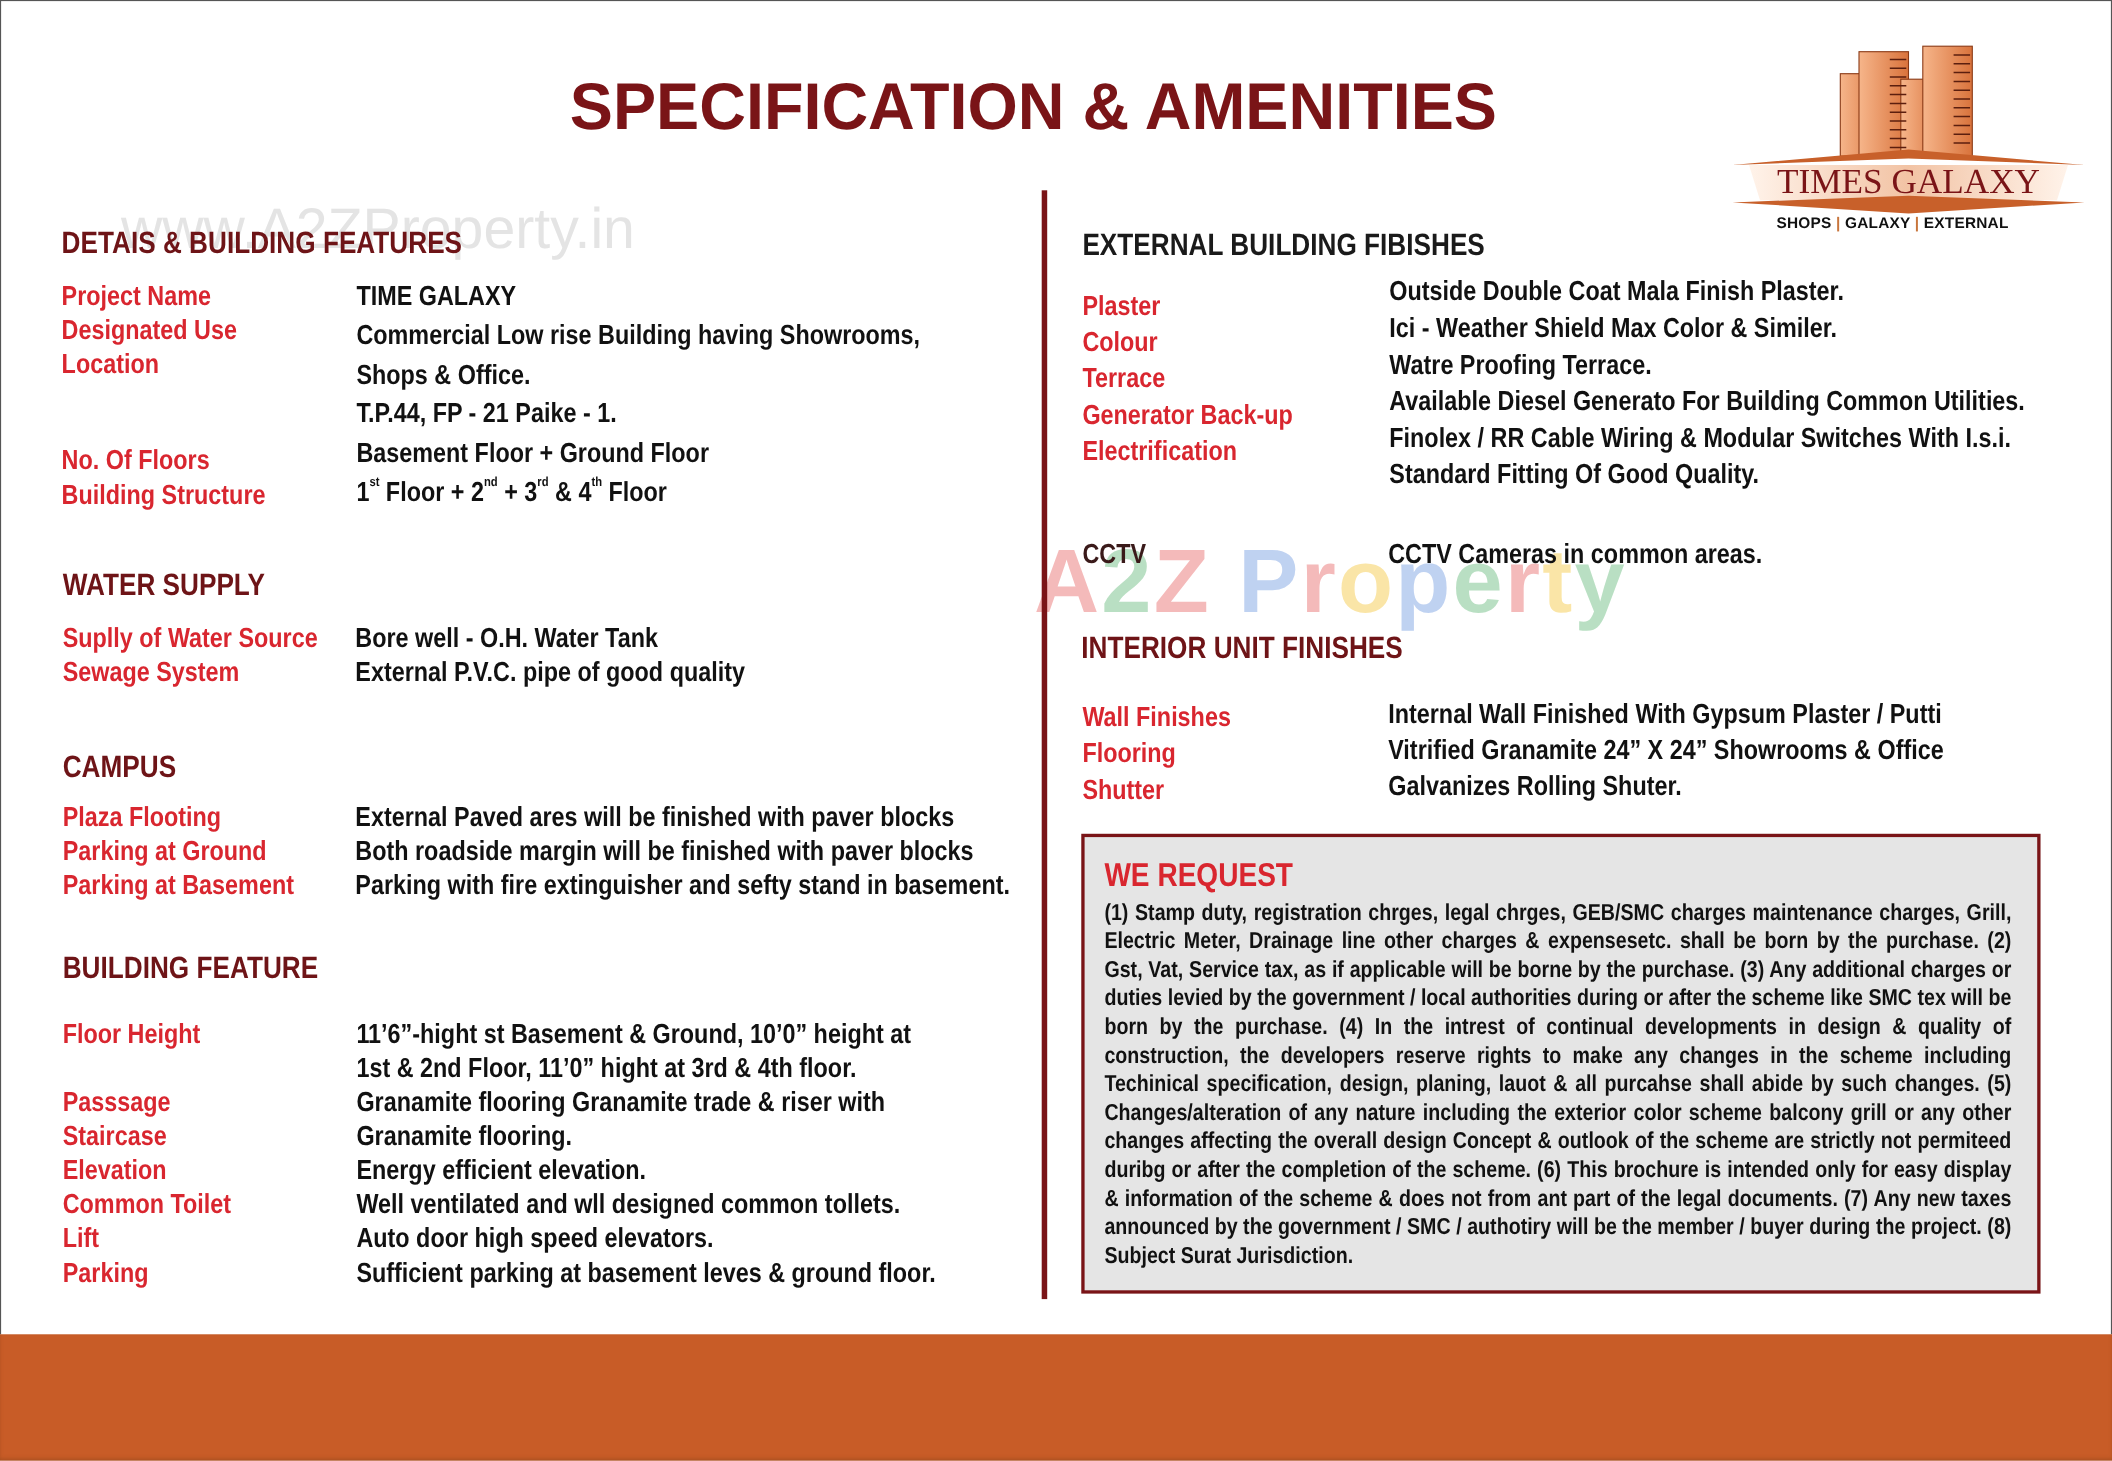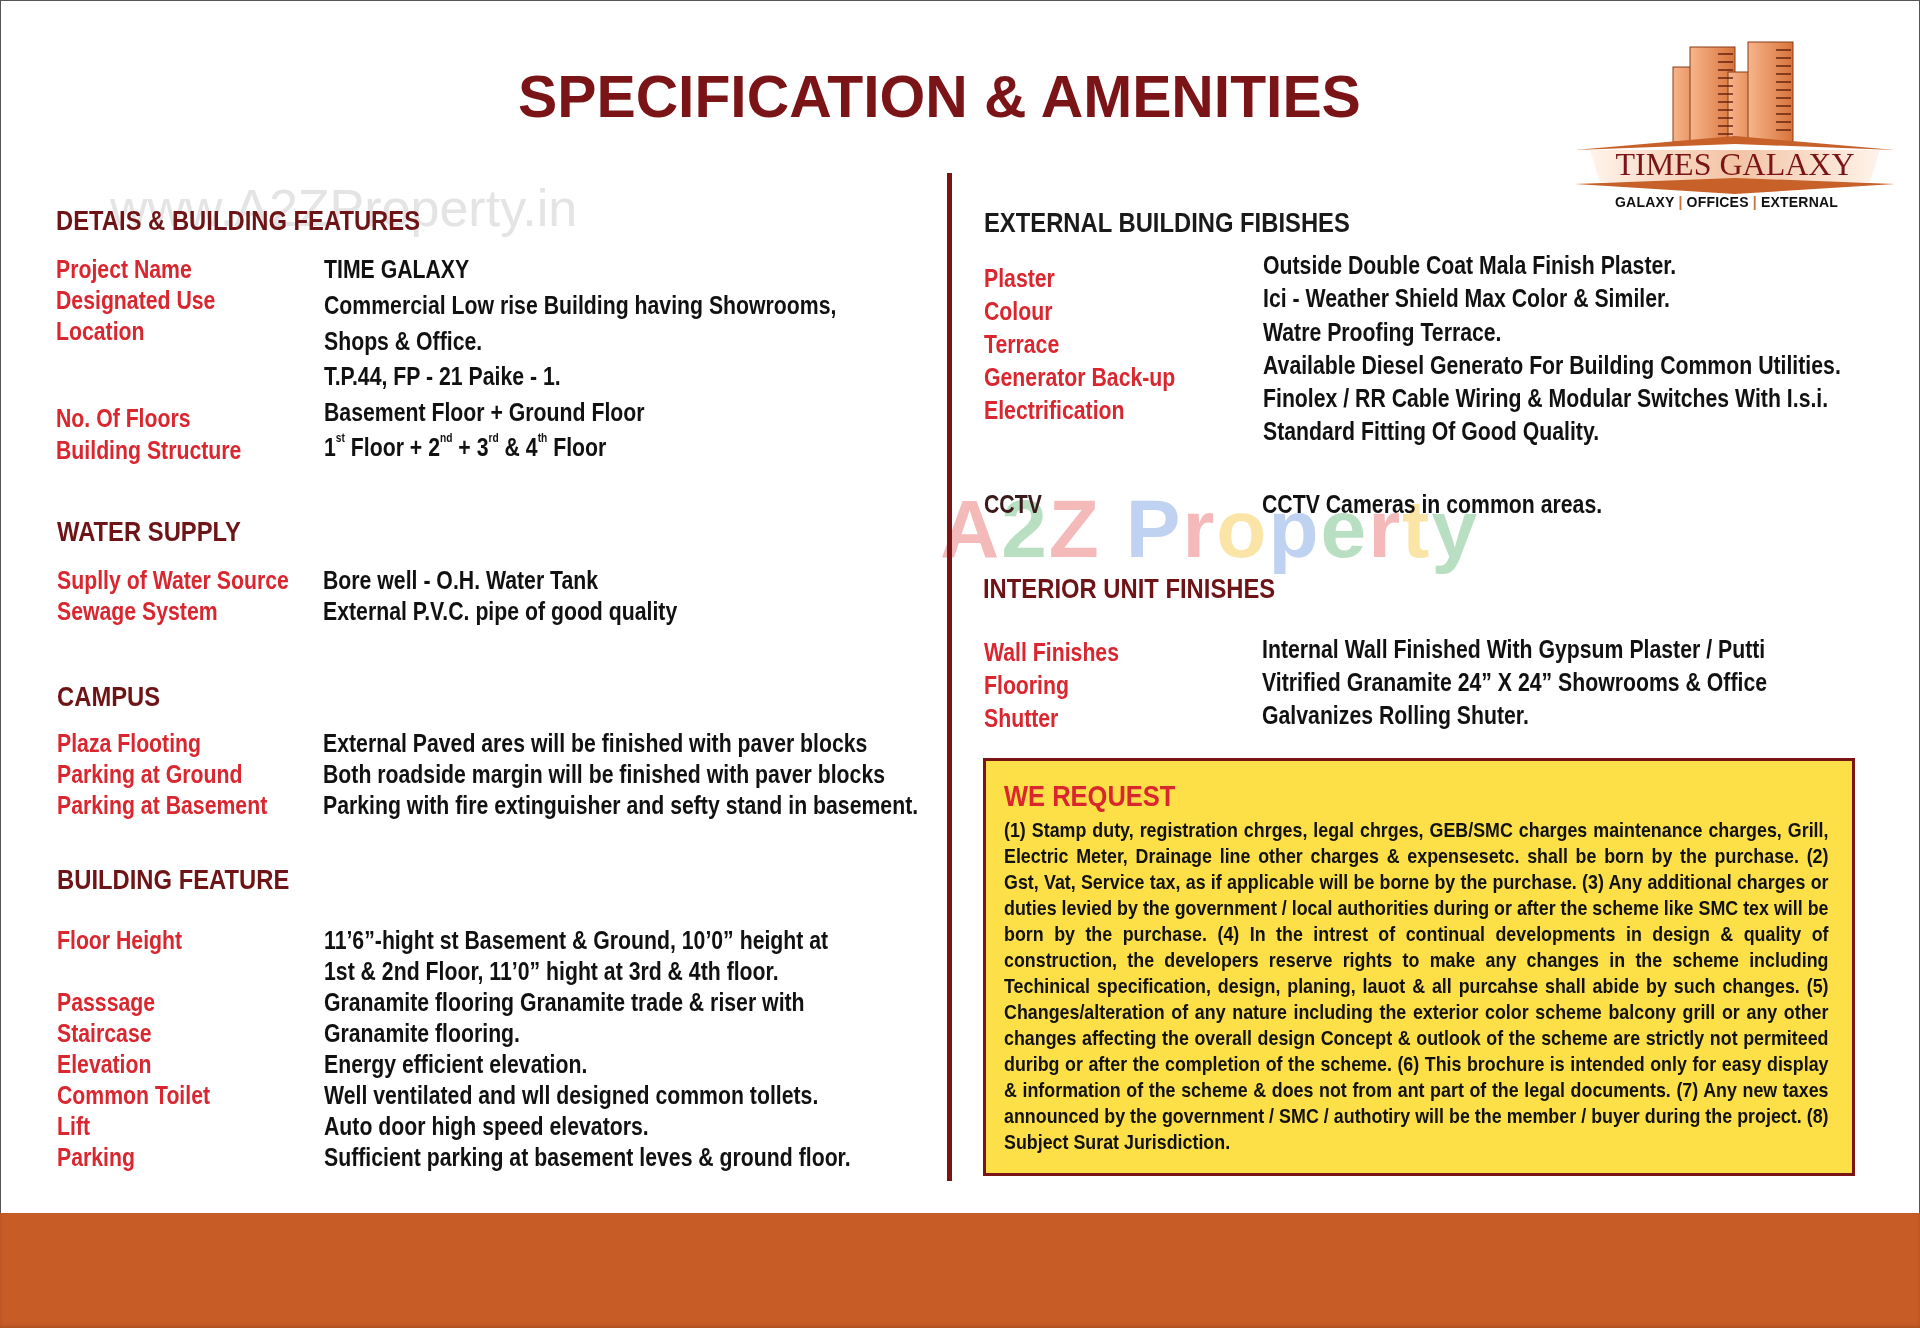--- a/index.html
+++ b/index.html
@@ -20,21 +20,21 @@
 
   .wm1 { position:absolute; left:110px; top:178px; font-size:52px; color:#e4e4e4; z-index:0; }
   .wm2 { position:absolute; left:940px; top:482px; font-size:82px; font-weight:bold; z-index:0; opacity:0.35; letter-spacing:2px; }
 
   .h { position:absolute; font-size:28px; font-weight:bold; color:#6e1417; transform:scaleX(0.85); transform-origin:left top; white-space:nowrap; z-index:2; }
   .h.dark { color:#1a1a1a; }
   .lbl { position:absolute; font-size:25px; font-weight:bold; color:#d9262f; transform:scaleX(0.85); transform-origin:left top; white-space:nowrap; z-index:2; }
   .val { position:absolute; font-size:25px; font-weight:bold; color:#111; transform:scaleX(0.85); transform-origin:left top; white-space:nowrap; z-index:2; }
   sup { font-size:12px; vertical-align:top; position:relative; top:-2px; }
 
-  .request-box { position:absolute; left:983px; top:758px; width:872px; height:418px; border:3px solid #7a1417; box-sizing:border-box; background:#fde047; z-index:2; }
+  .request-box { position:absolute; left:983px; top:758px; width:872px; height:418px; border:3px solid #7a1417; box-sizing:border-box; background:#e5e5e5; z-index:2; }
   .req-title { position:absolute; left:18px; top:18px; font-size:30px; font-weight:bold; color:#d9262f; transform:scaleX(0.85); transform-origin:left top; white-space:nowrap; }
   .req-text { position:absolute; left:18px; top:56px; width:970px; font-size:21px; font-weight:bold; line-height:26px; color:#111; text-align:justify; transform:scaleX(0.85); transform-origin:left top; }
 </style>
 </head>
 <body>
 
 <div class="frame"></div>
 
 <div class="wm1">www.A2ZProperty.in</div>
 <div class="wm2">
@@ -85,21 +85,21 @@
       <line x1="206" y1="90" x2="221" y2="90"></line>
         <line x1="206" y1="98" x2="221" y2="98"></line>
     </g>
   </g>
   <polygon points="5,118 165,104 325,118 165,112" fill="#c8602a"></polygon>
   <polygon points="20,118 310,118 300,150 30,150" fill="url(#band)"></polygon>
   <polygon points="5,152 165,146 325,152 165,162" fill="#c8602a"></polygon>
   <text x="165" y="143" text-anchor="middle" font-family="Liberation Serif, serif" font-size="32" fill="#7a1417">TIMES GALAXY</text>
 </svg>
 <div class="logo-tag">
-  <span>GALAXY</span> <span class="sep">|</span> <span>OFFICES</span> <span class="sep">|</span> <span>EXTERNAL</span>
+  <span>SHOPS</span> <span class="sep">|</span> <span>GALAXY</span> <span class="sep">|</span> <span>EXTERNAL</span>
 </div>
 
 <div class="divider"></div>
 
 <div class="h" style="left:56px;top:205px;">DETAIS &amp; BUILDING FEATURES</div>
 <div class="lbl" style="left:56px;top:255px;">Project Name</div>
 <div class="lbl" style="left:56px;top:286px;">Designated Use</div>
 <div class="lbl" style="left:56px;top:317px;">Location</div>
 <div class="lbl" style="left:56px;top:404px;">No. Of Floors</div>
 <div class="lbl" style="left:56px;top:436px;">Building Structure</div>

